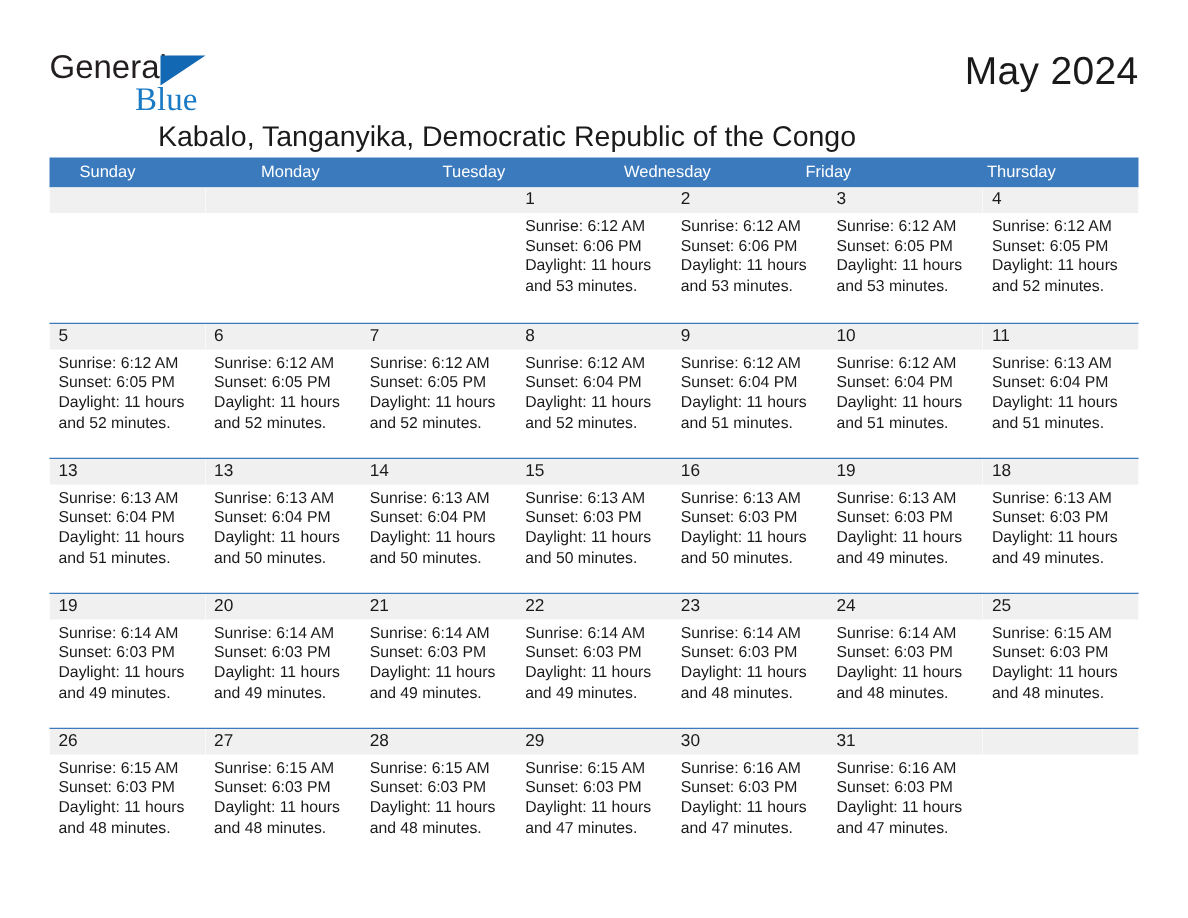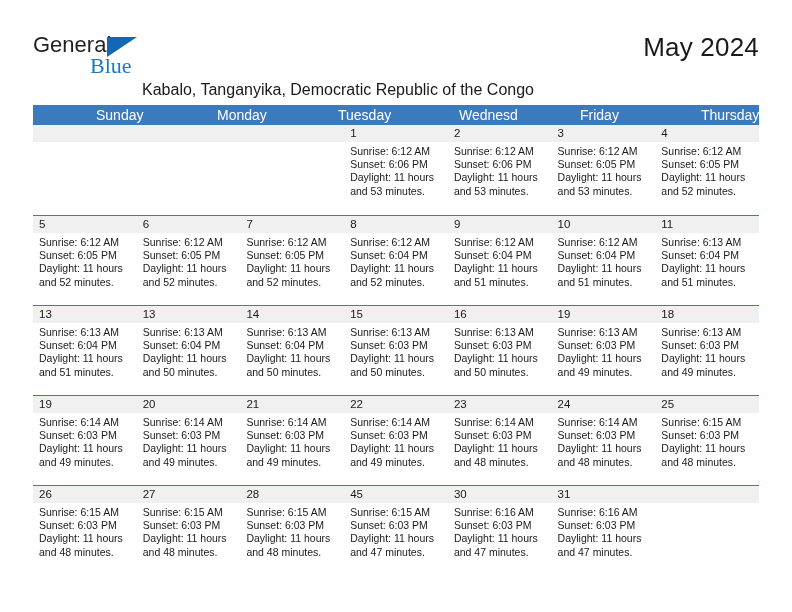--- a/index.html
+++ b/index.html
@@ -65,45 +65,44 @@
     color: #1a1a1a;
     text-align: center;
     letter-spacing: 0.2px;
   }
   .subtitle {
     position: absolute;
     top: 81px;
     left: 0;
     width: 676px;
     text-align: center;
-    font-size: 16px;
+    font-size: 19px;
     color: #1a1a1a;
   }
 
   
   .calendar {
     position: absolute;
     left: 33px;
     top: 105px;
     width: 726px;
   }
   .cal-head {
     display: flex;
     background: #3a7abd;
     height: 20px;
   }
   .cal-head .hcell {
     flex: 1 1 0;
     color: #ffffff;
-    font-size: 14px;
+    font-size: 11px;
     line-height: 20px;
     padding-left: 20px;
     white-space: nowrap;
     overflow: hidden;
-    margin-left: 43px;
   }
   .cal-row {
     display: flex;
     border-top: 1px solid #3a7abd;
     height: 90px;
   }
   .cal-row:first-of-type { border-top: none; }
   .cal-cell {
     flex: 1 1 0;
     position: relative;
@@ -421,21 +420,21 @@
           <div class="cal-cell">
             <div class="daynum-band">28</div>
             <div class="cell-body">
               <div class="cell-line">Sunrise: 6:15 AM</div>
               <div class="cell-line">Sunset: 6:03 PM</div>
               <div class="cell-line">Daylight: 11 hours</div>
               <div class="cell-line">and 48 minutes.</div>
             </div>
           </div>
           <div class="cal-cell">
-            <div class="daynum-band">45</div>
+            <div class="daynum-band">29</div>
             <div class="cell-body">
               <div class="cell-line">Sunrise: 6:15 AM</div>
               <div class="cell-line">Sunset: 6:03 PM</div>
               <div class="cell-line">Daylight: 11 hours</div>
               <div class="cell-line">and 47 minutes.</div>
             </div>
           </div>
           <div class="cal-cell">
             <div class="daynum-band">30</div>
             <div class="cell-body">

